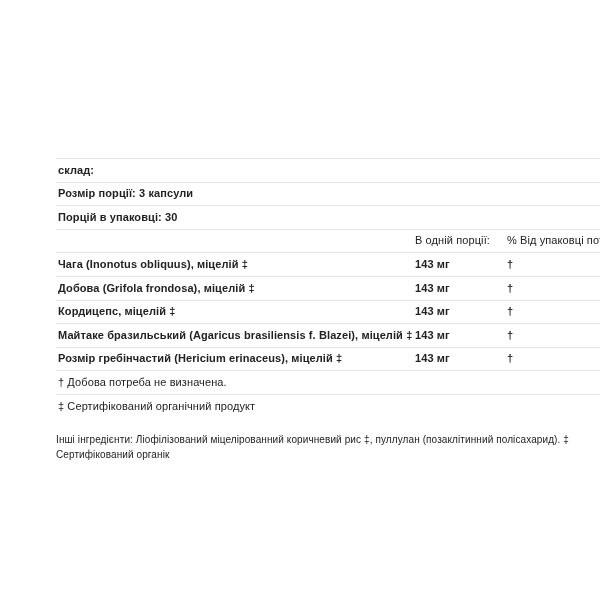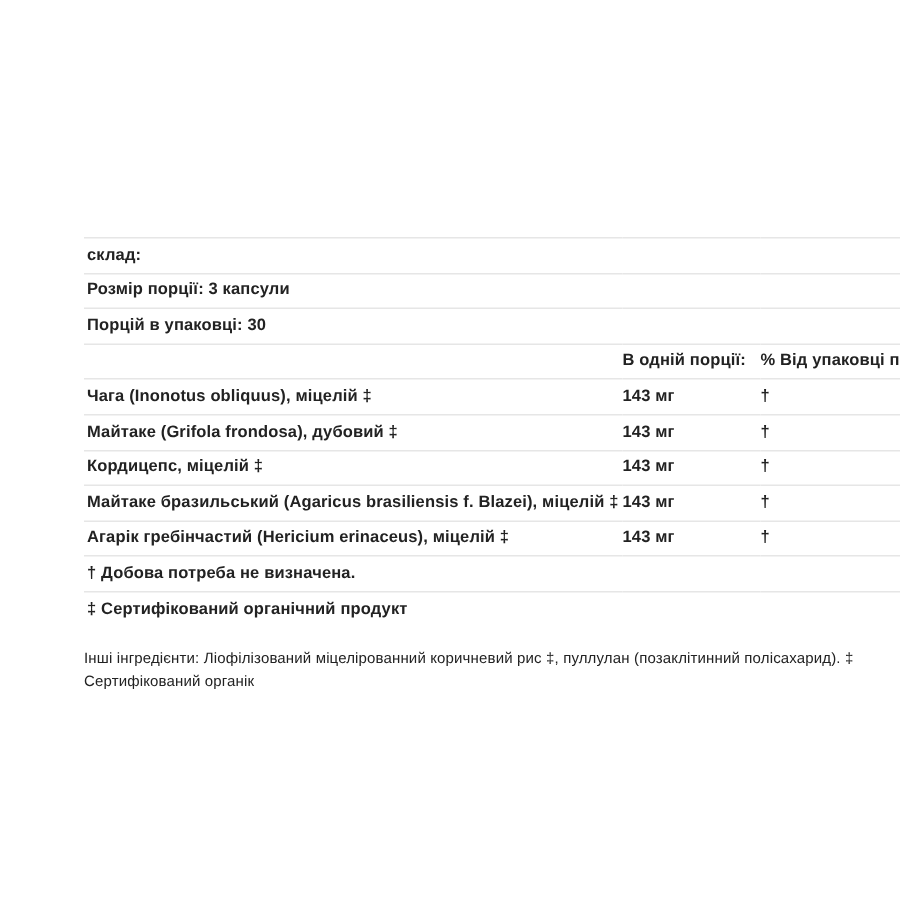--- a/index.html
+++ b/index.html
@@ -53,25 +53,25 @@
 
   td.col-name   { width: 357px; padding-left: 2px; }
   td.col-amount { width: 92px;  }
   td.col-dv     { width: 133px; }
 
   tr.row-plain td.col-name {
     font-weight: bold;
   }
 
   tr.row-head td {
-    font-weight: bold;
+    font-weight: normal;
   }
 
   tr.row-foot td {
-    font-weight: bold;
+    font-weight: normal;
   }
 
   .after-table {
     margin: 0 8px;
     padding-top: 14px;
     font-size: 10px;
     font-weight: normal;
     line-height: 1.55;
     letter-spacing: 0.1px;
     color: #222222;
@@ -112,41 +112,41 @@
         <td class="col-dv">% Від упаковці потреби</td>
       </tr>
 
       <tr>
         <td class="col-name">Чага (Inonotus obliquus), міцелій ‡</td>
         <td class="col-amount">143 мг</td>
         <td class="col-dv">†</td>
       </tr>
 
       <tr>
-        <td class="col-name">Майтаке (Grifola frondosa), дубовий ‡</td>
+        <td class="col-name">Добова (Grifola frondosa), міцелій ‡</td>
         <td class="col-amount">143 мг</td>
         <td class="col-dv">†</td>
       </tr>
 
 
       <tr>
         <td class="col-name">Кордицепс, міцелій ‡</td>
         <td class="col-amount">143 мг</td>
         <td class="col-dv">†</td>
       </tr>
 
       <tr>
         <td class="col-name">Майтаке бразильський (Agaricus brasiliensis f. Blazei), міцелій ‡</td>
         <td class="col-amount">143 мг</td>
         <td class="col-dv">†</td>
       </tr>
 
 
       <tr>
-        <td class="col-name">Агарік гребінчастий (Hericium  erinaceus), міцелій ‡</td>
+        <td class="col-name">Розмір гребінчастий (Hericium  erinaceus), міцелій ‡</td>
         <td class="col-amount">143 мг</td>
         <td class="col-dv">†</td>
       </tr>
 
       <tr class="row-foot">
         <td class="col-name">† Добова потреба не визначена.</td>
         <td class="col-amount"></td>
         <td class="col-dv"></td>
       </tr>
 

